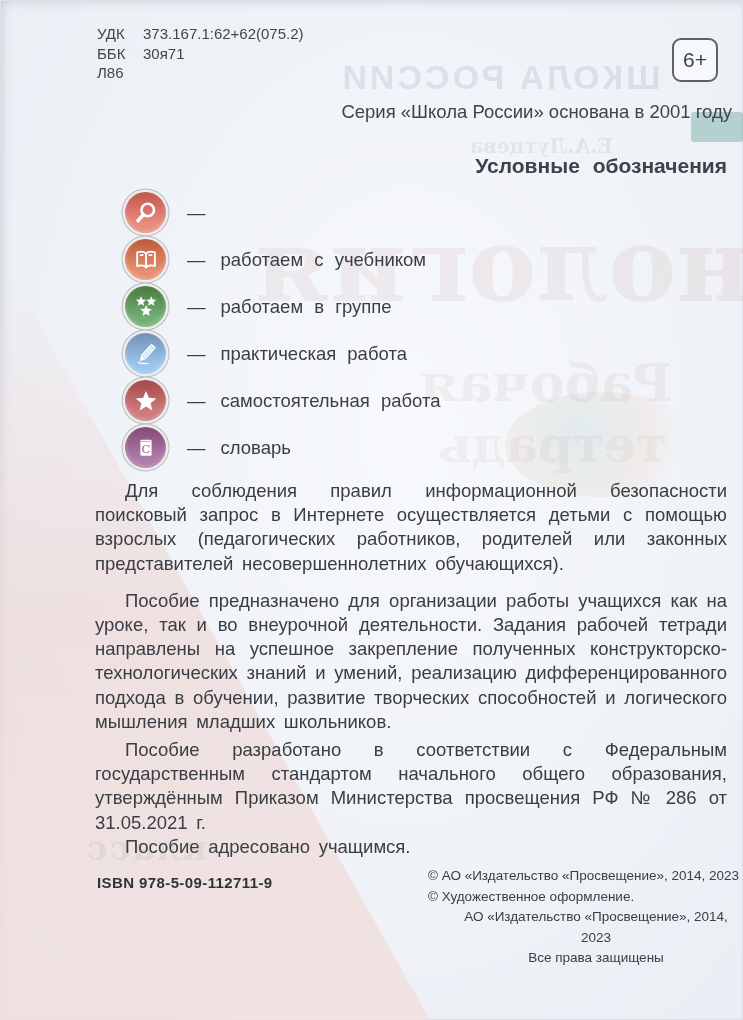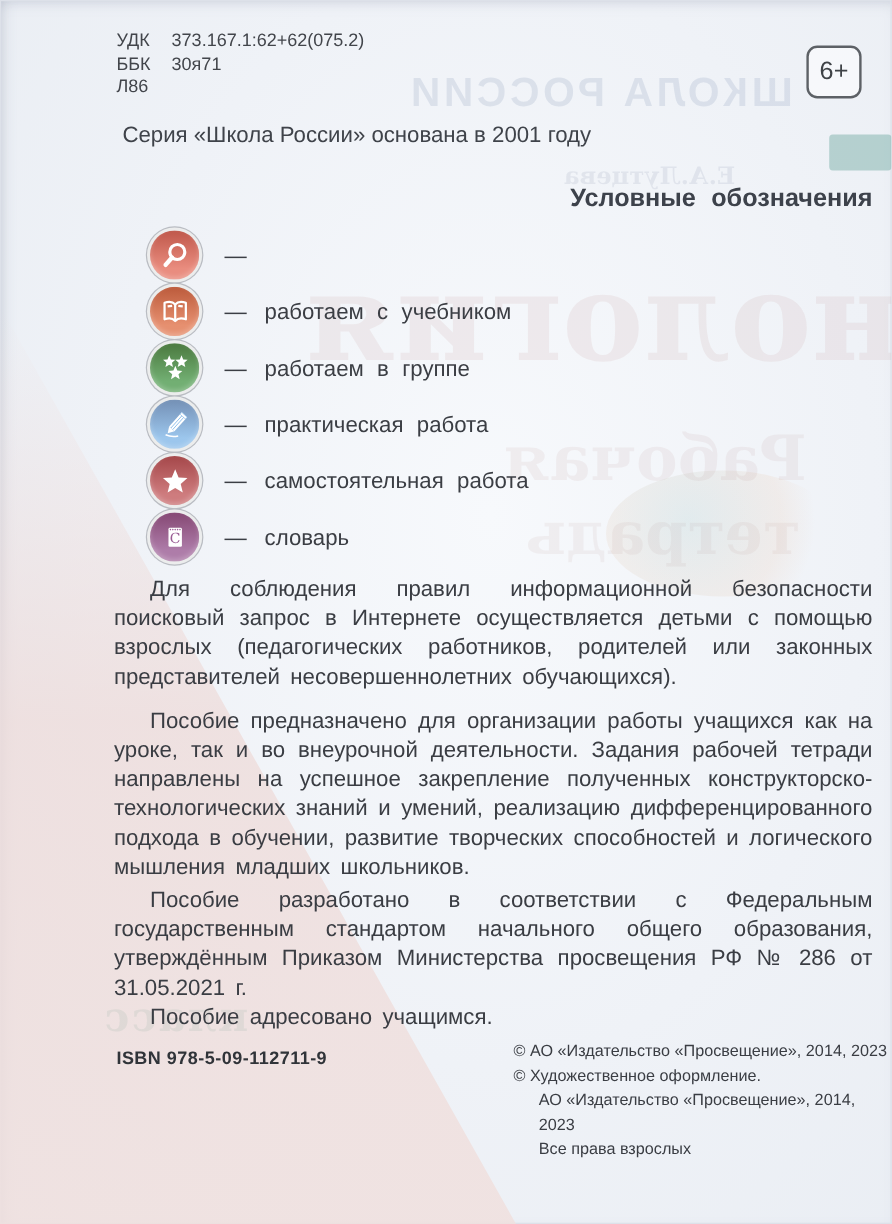--- a/index.html
+++ b/index.html
@@ -24,39 +24,39 @@
   .wm-grade{top:828px;left:85px;font-family:"DejaVu Serif",serif;font-weight:bold;font-size:34px;letter-spacing:2px;color:#8fae9f;opacity:.16;}
   .wm-blob{position:absolute;top:392px;left:505px;width:195px;height:105px;border-radius:50%;
     background:radial-gradient(circle at 35% 40%, rgba(120,170,165,.28), rgba(225,150,90,.18) 55%, rgba(0,0,0,0) 75%);opacity:.5;}
   
   .biblio{position:absolute;left:97px;top:24px;font-size:15px;line-height:19.5px;color:#42454b;}
   .biblio .row span.lab{display:inline-block;width:33px;}
   .biblio .row span.val{margin-left:13px;}
   .biblio .row.code{}
   .age-badge{position:absolute;left:672px;top:38px;width:42px;height:40px;border:2px solid #5d6166;border-radius:9px;
     display:flex;align-items:center;justify-content:center;font-size:21px;color:#3f4347;background:rgba(255,255,255,.5);}
-  .series{position:absolute;left:102px;top:101px;width:642px;text-align:left;font-size:18.5px;color:#3f434a;}
+  .series{position:absolute;left:90px;top:101px;width:642px;text-align:right;font-size:18.5px;color:#3f434a;}
   .legend-title{position:absolute;left:85px;top:154px;width:642px;margin:0;text-align:right;
     font-size:21px;font-weight:bold;word-spacing:7px;color:#3d424b;}
   .legend{position:absolute;left:85px;top:189px;width:642px;}
   .legend-row{display:flex;align-items:center;height:47px;padding-left:40px;}
   .badge{width:41px;height:41px;border-radius:50%;flex:0 0 41px;display:flex;align-items:center;justify-content:center;
     background-image:linear-gradient(to bottom, rgba(60,0,0,.22), rgba(255,255,255,.2) 78%);
     box-shadow:0 0 0 2.5px #eceded, 0 0 0 3.5px #b9bcc2, inset 0 -2px 4px rgba(255,255,255,.25);}
   .badge svg{display:block;}
   .dash{margin:0 15px 0 21px;font-size:18.5px;color:#3b3e44;}
   .legend-label{font-size:18.5px;word-spacing:6px;color:#3b3e44;}
   .paras{position:absolute;left:95px;top:479px;width:632px;font-size:18.5px;line-height:24.2px;
     text-align:justify;word-spacing:3.5px;color:#3a3d43;}
   .paras p{margin:0;text-indent:30px;}
   .paras p.p1{margin-bottom:13px;}
   .paras p.p2{margin-bottom:4px;}
   .isbn{position:absolute;left:97px;top:874px;font-size:15px;font-weight:bold;letter-spacing:.4px;color:#303439;}
   .copyright{position:absolute;left:428px;top:866px;font-size:13.5px;line-height:20.5px;color:#3a3d43;}
-  .copyright .indent{padding-left:21px;}
+  .copyright .indent{padding-left:21px;text-align:center;}
 </style>
 </head>
 <body>
 
 <div class="page">
 
   <div class="bleed-pink"></div>
   <div class="wm wm-school">ШКОЛА РОССИИ</div>
   <div class="wm wm-author">Е.А.Лутцева</div>
   <div class="wm-badge"></div>
@@ -175,16 +175,16 @@
     <p>Пособие разработано в соответствии с Федеральным государственным стандартом начального общего образования, утверждённым Приказом Министерства просвещения РФ № 286 от 31.05.2021 г.</p>
     <p>Пособие адресовано учащимся.</p>
   </div>
 
   <div class="isbn">ISBN 978-5-09-112711-9</div>
 
   <div class="copyright">
     <div>© АО «Издательство «Просвещение», 2014, 2023</div>
     <div>© Художественное оформление.</div>
     <div class="indent">АО «Издательство «Просвещение», 2014, 2023</div>
-    <div class="indent">Все права взрослых</div>
+    <div class="indent">Все права защищены</div>
   </div>
 
 </div>
 
 </body></html>

